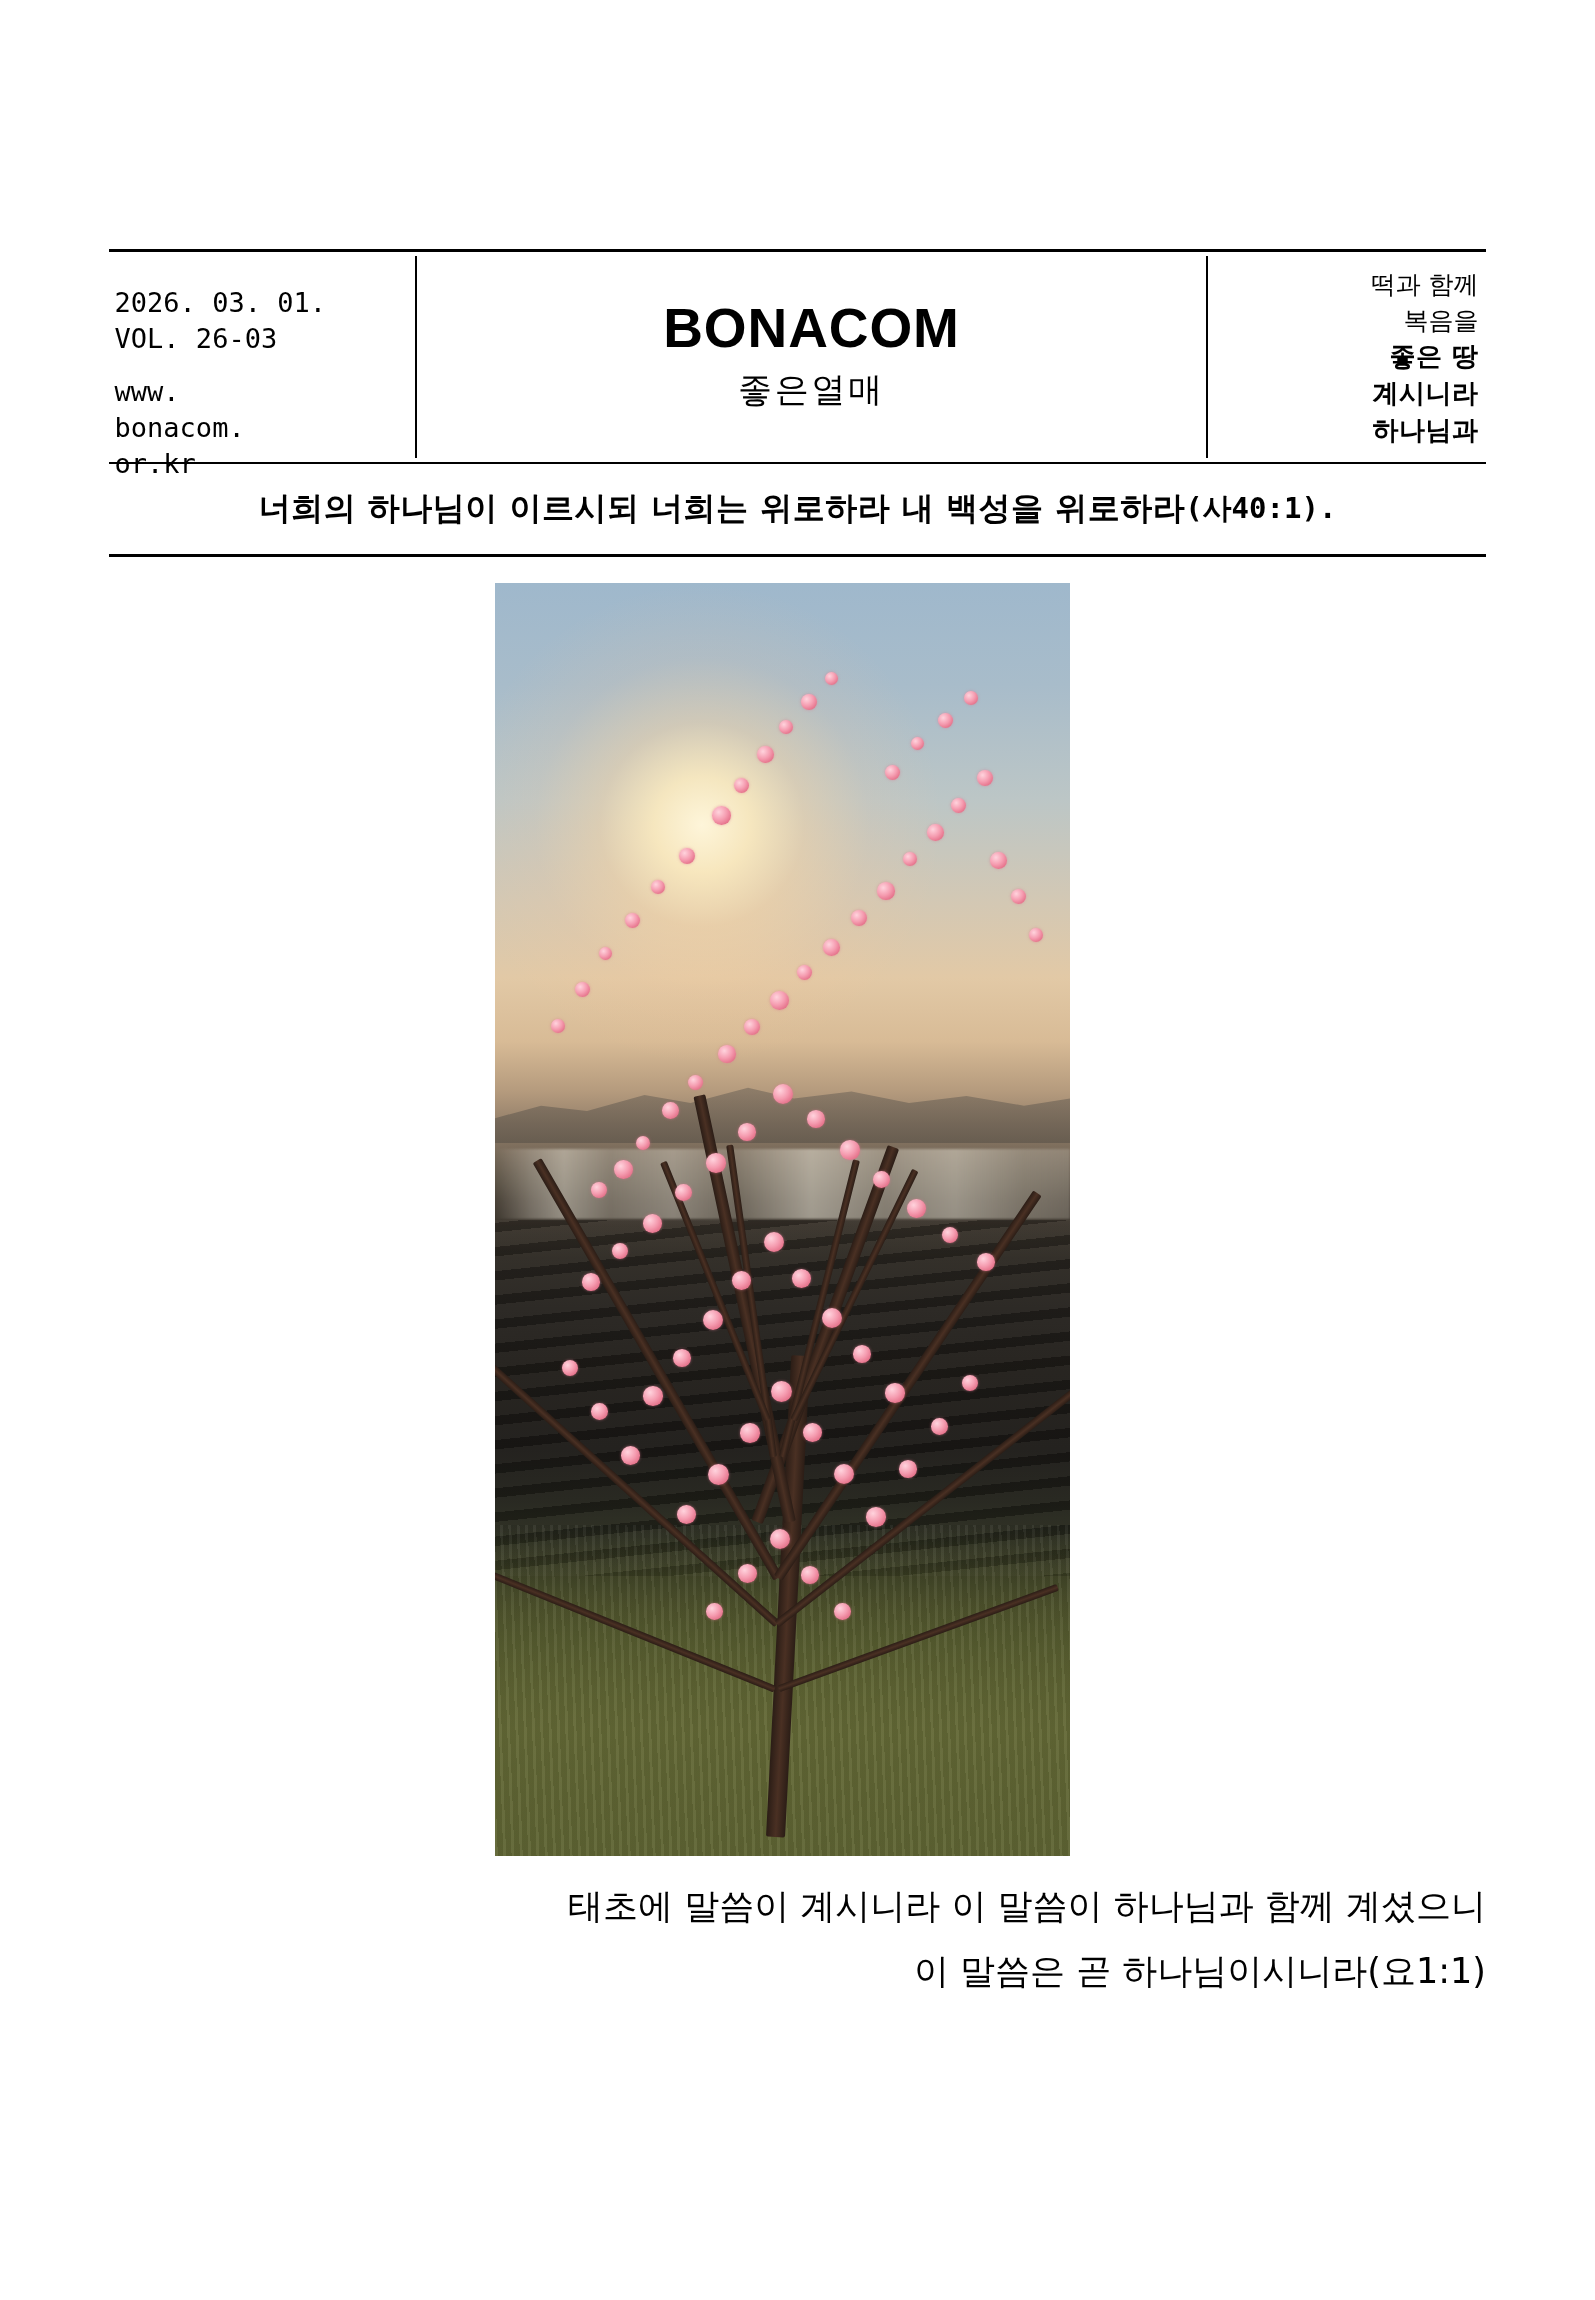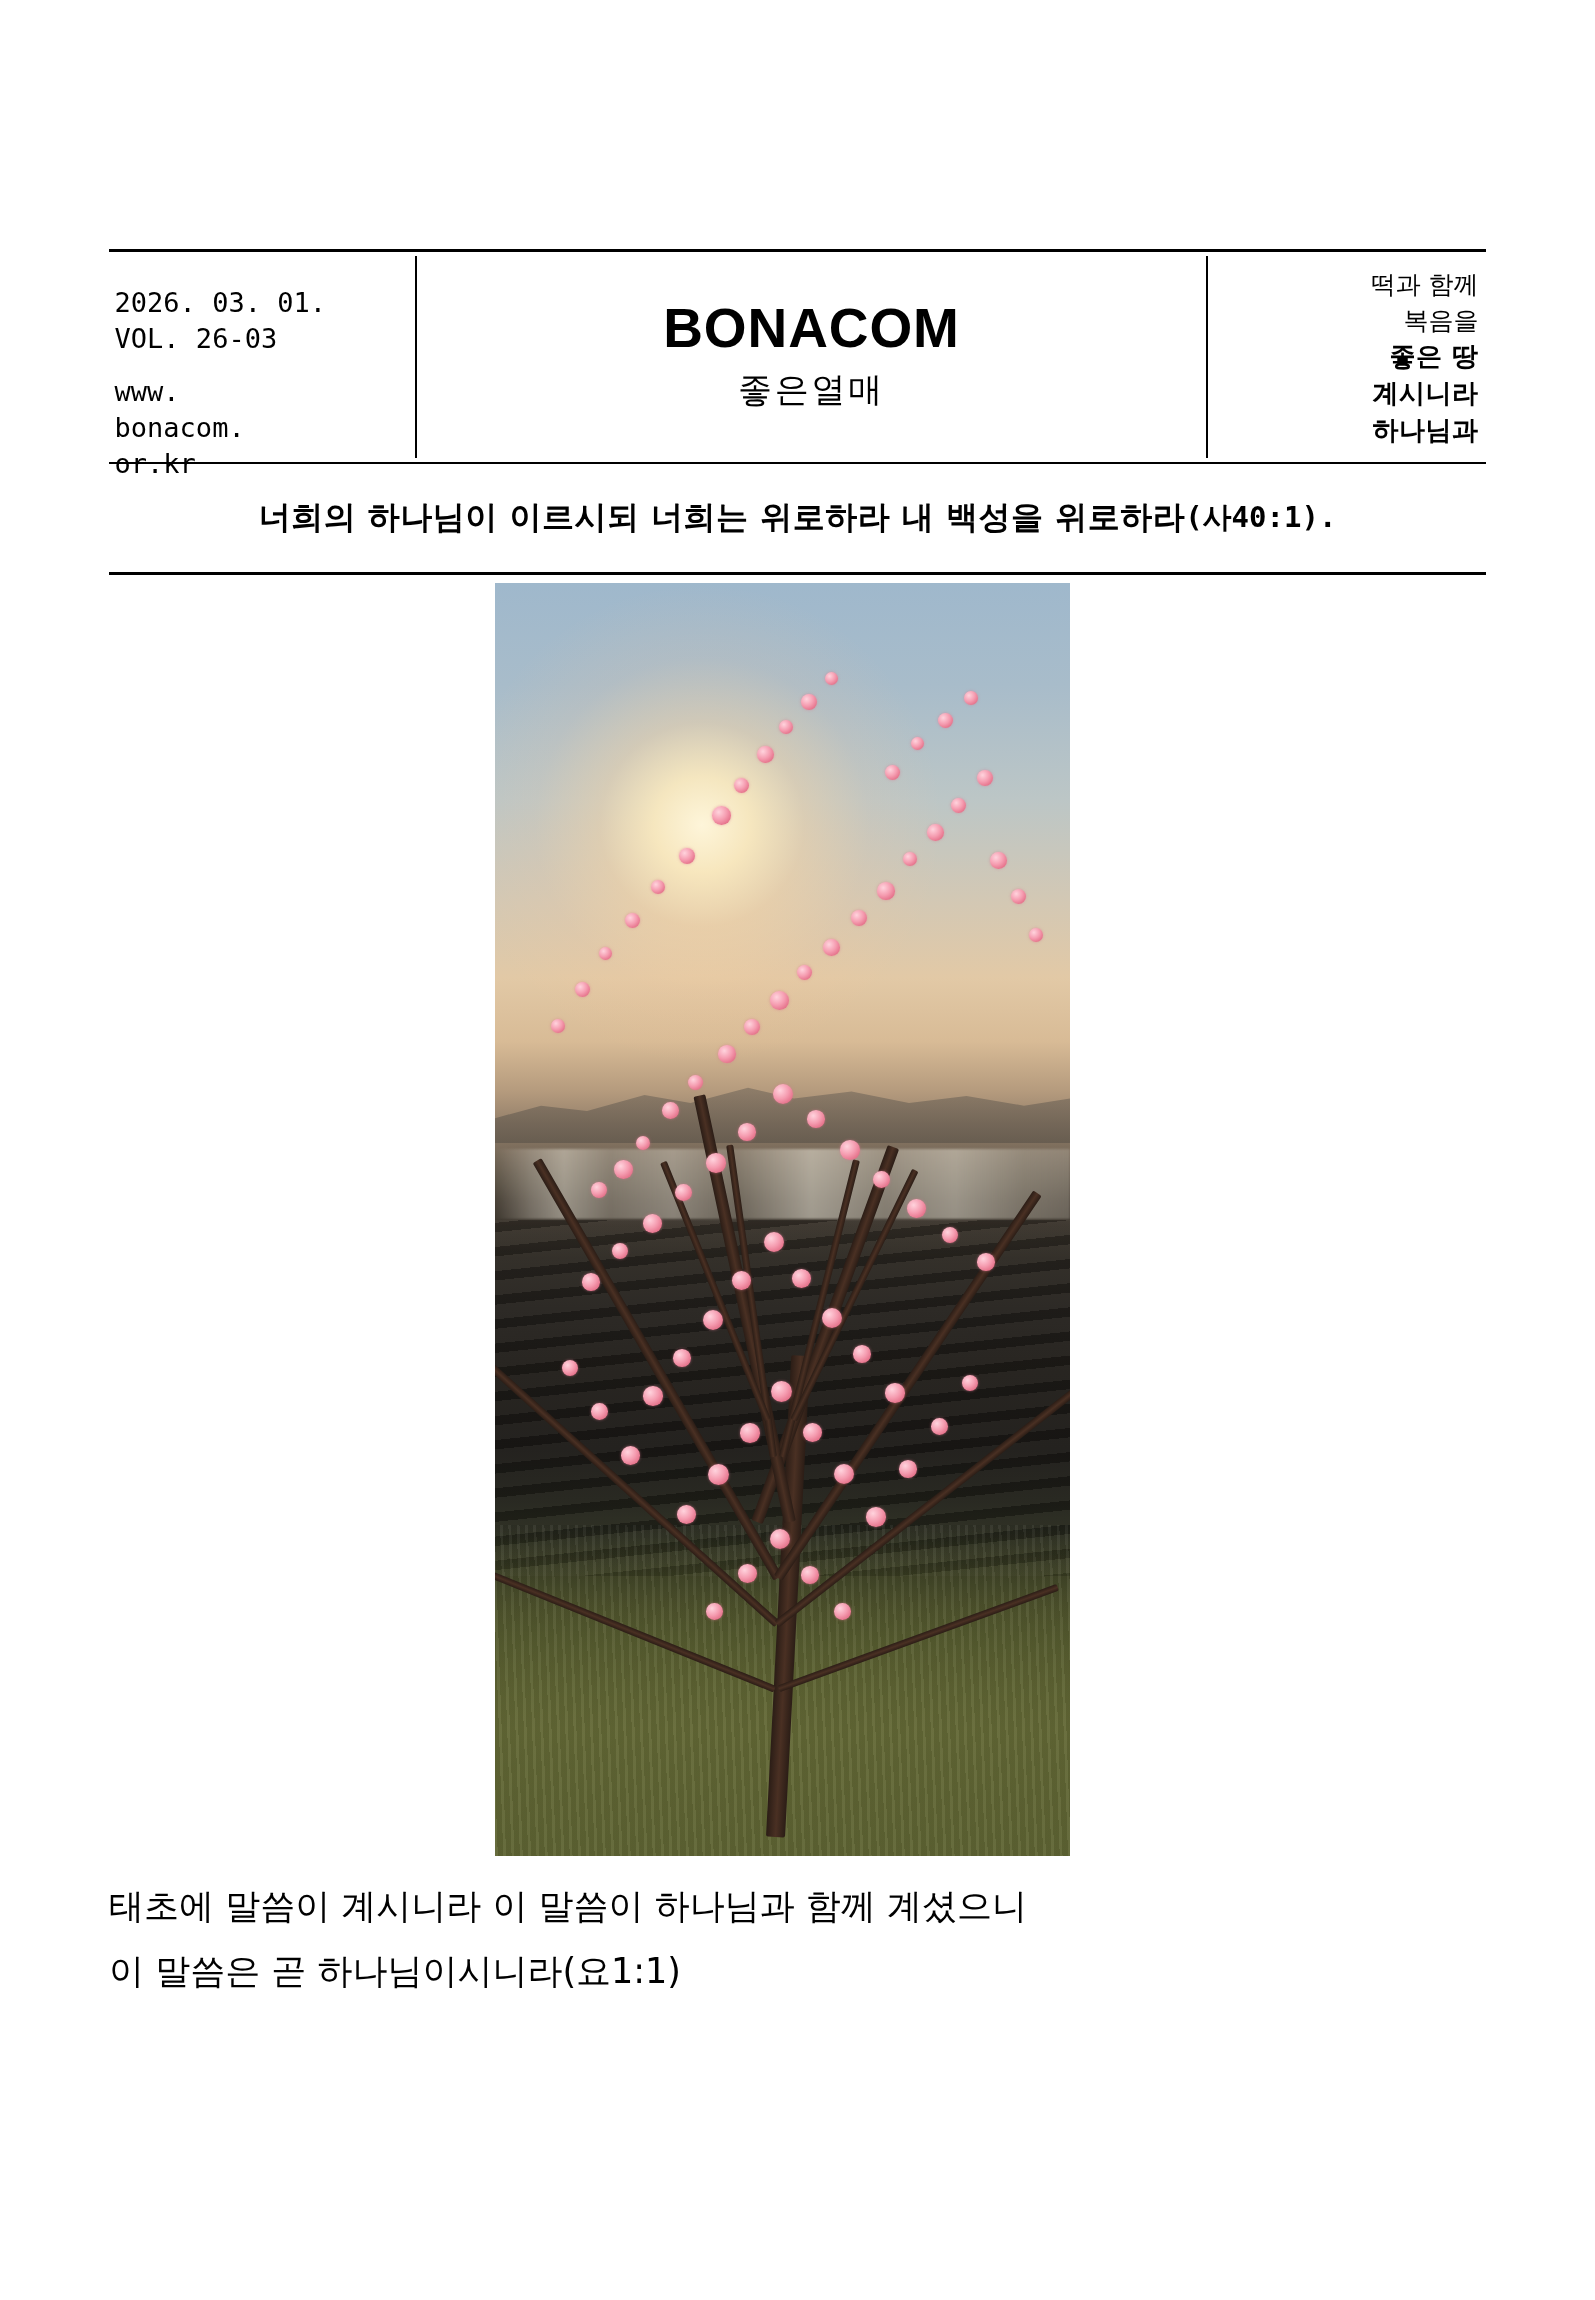--- a/index.html
+++ b/index.html
@@ -88,21 +88,21 @@
   }
   .mast-right .thin { font-weight: normal; }
   .mast-right .bold { font-weight: bold; font-size: 26px; letter-spacing: 0.5px;}
 
   
   .verse-bar {
     position: absolute;
     left: 109px;
     top: 464px;
     width: 1377px;
-    height: 111px;
+    height: 93px;
     border-bottom: 3.7px solid #000;
     box-sizing: border-box;
     display: flex;
     align-items: center;
     justify-content: center;
   }
   .verse-bar-text {
     font-family: "DejaVu Sans", sans-serif;
     font-weight: bold;
     font-size: 32px;
@@ -225,21 +225,21 @@
     background: radial-gradient(circle at 35% 32%, #ffd3dd 0%, #f59cb0 45%, #d9536f 100%);
     box-shadow: 0 0 2.8px rgba(220,120,145,0.6);
   }
 
   
   .caption {
     position: absolute;
     left: 109px;
     top: 1874px;
     width: 1377px;
-    text-align: left;
+    text-align: right;
     font-family: "DejaVu Sans", sans-serif;
     font-size: 35px;
     line-height: 1.85;
     letter-spacing: 0px;
   }
   .caption .line2 { display: block; }
 </style>
 </head>
 <body>
 

